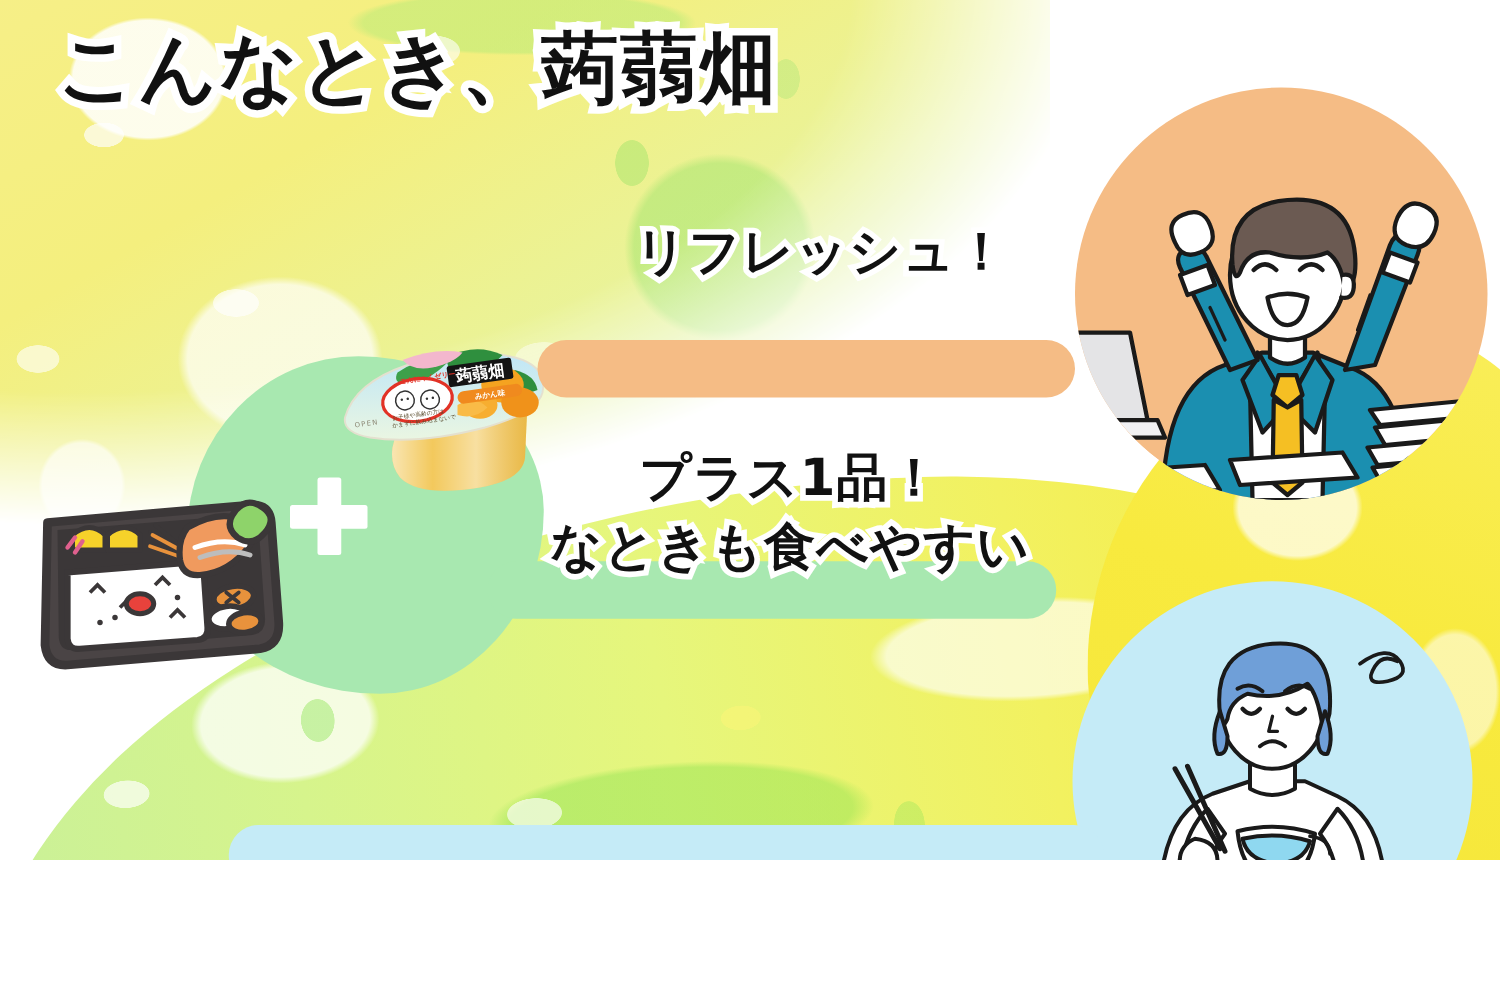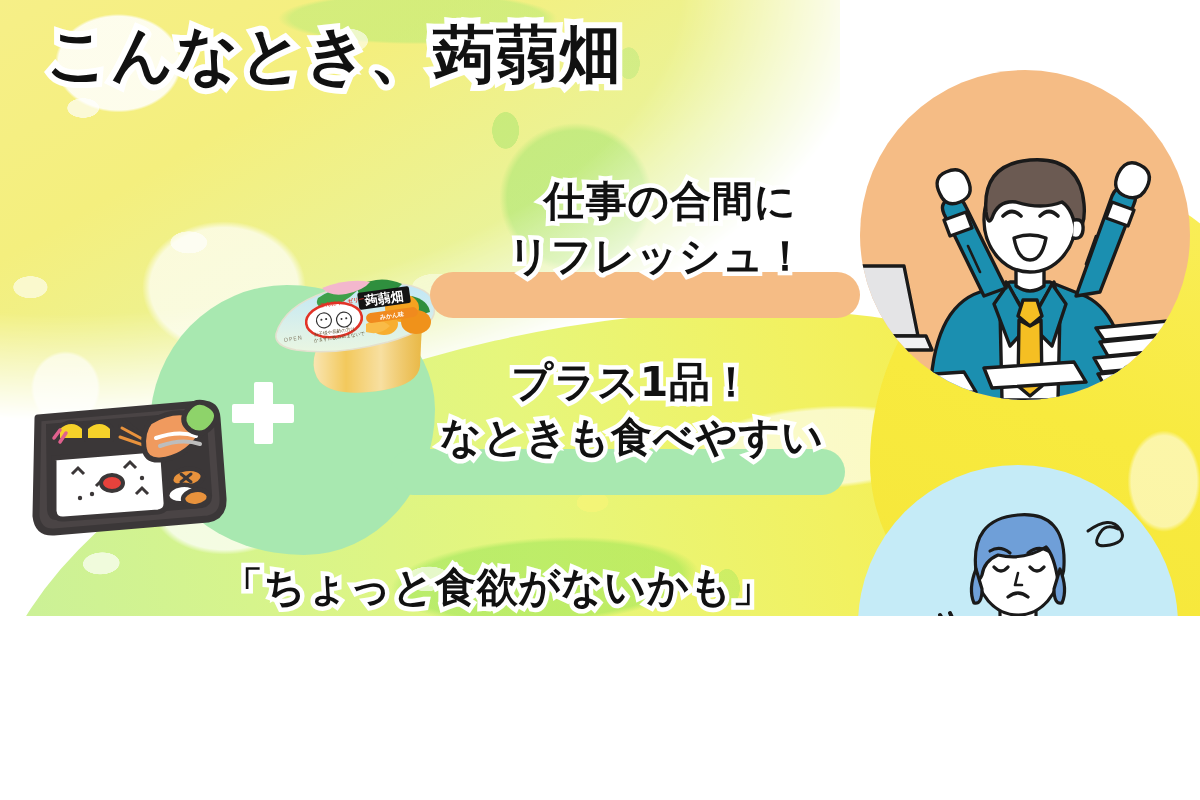--- a/index.html
+++ b/index.html
@@ -1,18 +1,18 @@
 <!DOCTYPE html>
 <html><head>
 <meta charset="utf-8">
 <style>
   html,body{margin:0;padding:0;background:#fff;}
   body{font-family:"DejaVu Sans","Liberation Sans",sans-serif;}
   #poster{
-    position:relative;width:1200px;height:616px;overflow:hidden;background:#ffffff;
+    position:relative;width:1200px;height:688px;overflow:hidden;background:#ffffff;
   }
   
   .bg-layer{position:absolute;inset:0;pointer-events:none;}
   .wc-top{
     position:absolute;left:-40px;top:-60px;width:880px;height:560px;
     background:
       radial-gradient(closest-side at 18% 22%, rgba(255,255,255,.85) 0 38%, transparent 40%),
       radial-gradient(closest-side at 52% 14%, rgba(186,235,120,.55) 0 30%, transparent 33%),
       radial-gradient(closest-side at 30% 62%, rgba(255,255,255,.7) 0 28%, transparent 31%),
       radial-gradient(closest-side at 70% 46%, rgba(160,228,110,.5) 0 26%, transparent 29%),
@@ -375,26 +375,24 @@
         </g>
       </g>
     </svg>
   </div>
 
   <div id="bar-orange" class="hbar"></div>
   <div id="bar-green" class="hbar"></div>
   <div id="bar-blue" class="hbar"></div>
 
   <div id="callout-refresh" class="callout">
-    <span class="line line-1 jp">仕事の合間に</span>
     <span class="line line-2 jp">リフレッシュ！</span>
   </div>
 
   <div id="callout-plus" class="callout">
     <span class="line line-1 jp">プラス1品！</span>
     <span class="line line-2 jp">なときも食べやすい</span>
   </div>
 
   <div id="callout-appetite" class="callout">
-    <span class="line line-1 jp">「ちょっと食欲がないかも」</span>
   </div>
 
 </div>
 
 </body></html>

